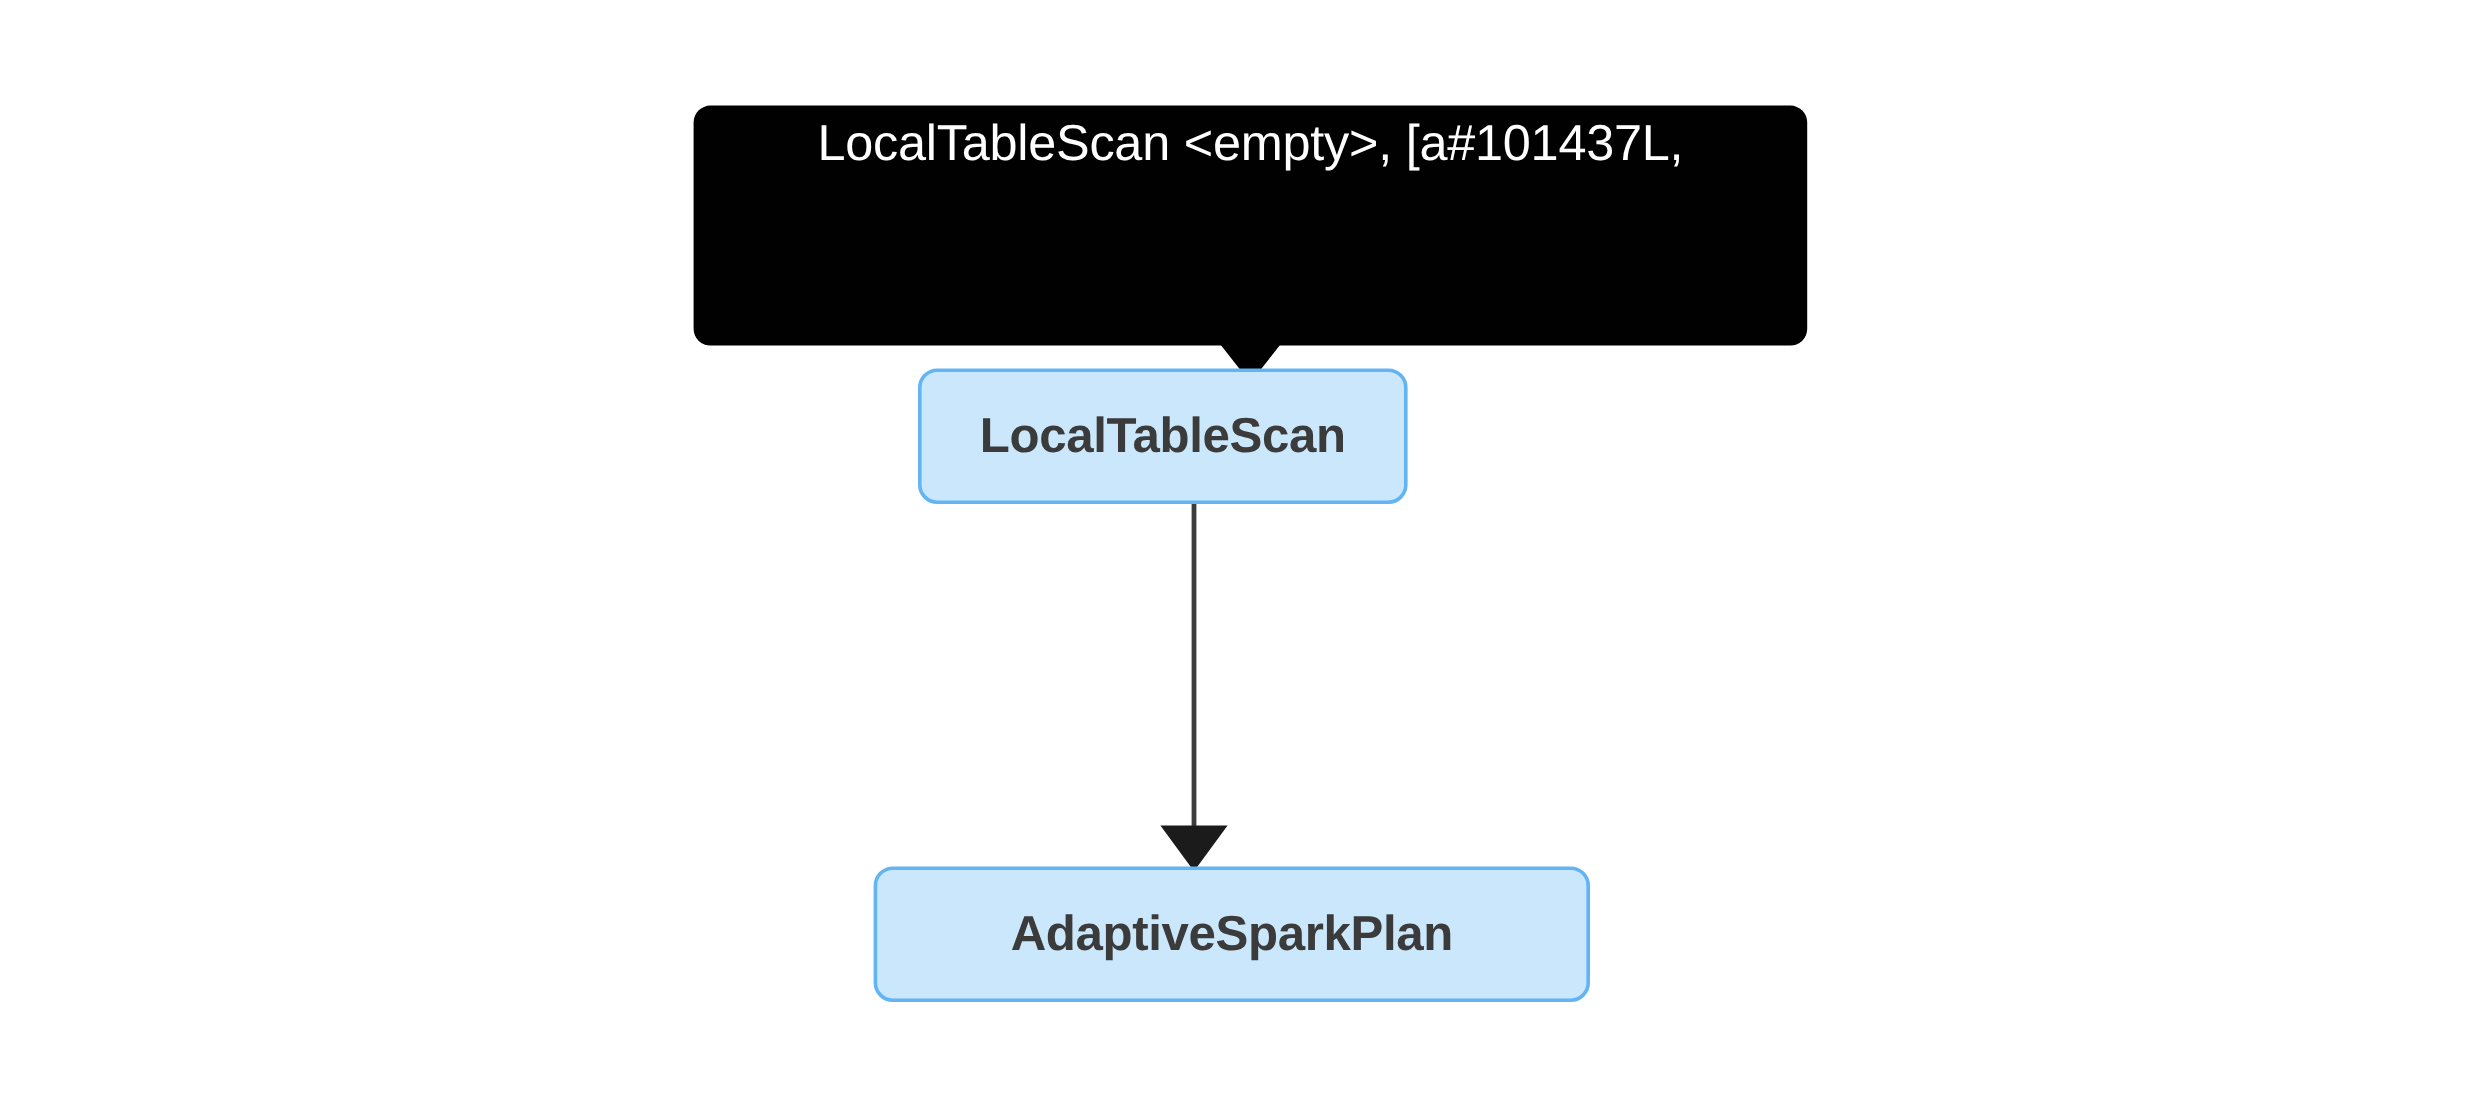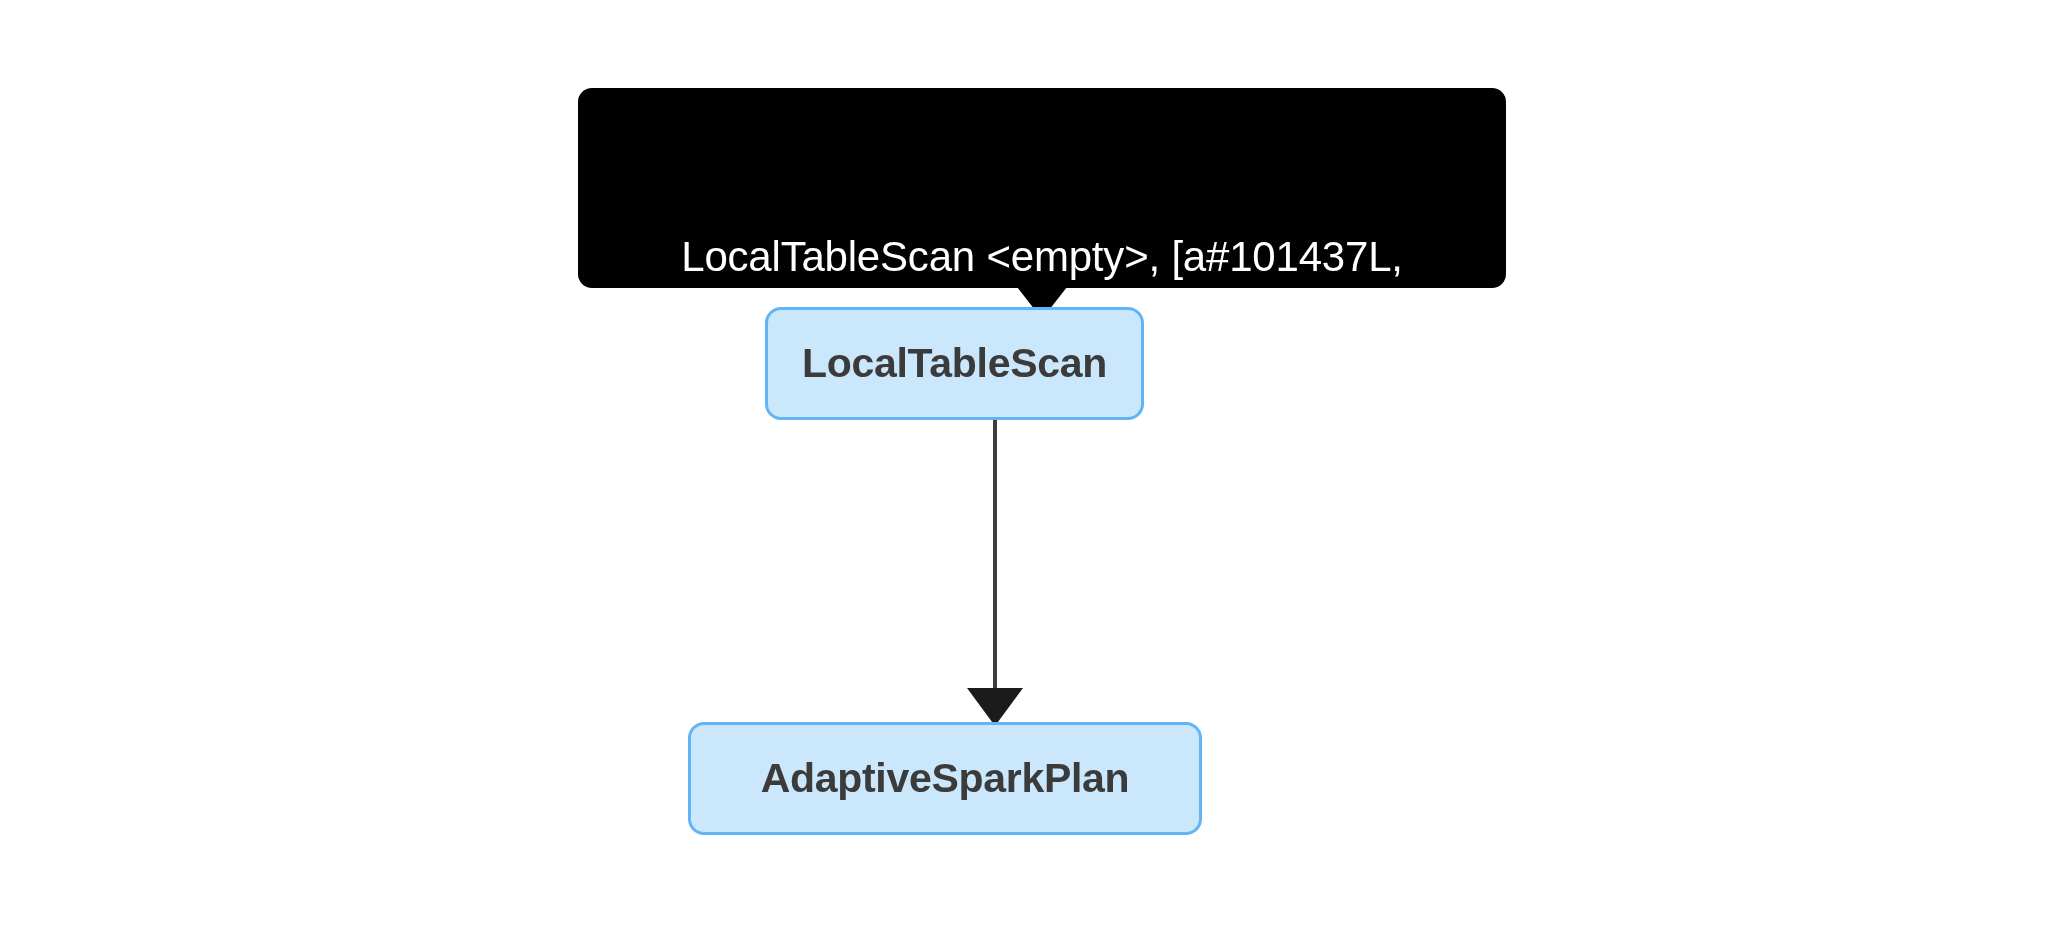--- a/index.html
+++ b/index.html
@@ -27,21 +27,21 @@
     left: 578px;
     top: 88px;
     width: 928px;
     height: 200px;
     background: #010101;
     border-radius: 14px;
     box-sizing: border-box;
     display: flex;
     flex-direction: column;
     align-items: center;
-    justify-content: flex-end;
+    justify-content: space-between;
     padding: 0 26px;
   }
   .tooltip-line {
     color: #ffffff;
     font-family: "Liberation Sans", sans-serif;
     font-size: 42px;
     font-weight: 400;
     line-height: 62px;
     letter-spacing: -0.2px;
     white-space: nowrap;
@@ -76,27 +76,27 @@
     font-size: 41px;
     font-weight: 700;
     color: #3b3b3b;
     letter-spacing: -0.3px;
     white-space: nowrap;
   }
 
   #node-localtablescan {
     left: 765px;
     top: 307px;
-    width: 379px;
+    width: 408px;
     height: 113px;
   }
   #node-adaptivesparkplan {
-    left: 688px;
+    left: 728px;
     top: 722px;
-    width: 514px;
+    width: 597px;
     height: 113px;
   }
 
   
   .edge-line {
     position: absolute;
     left: 993px;
     top: 420px;
     width: 4px;
     height: 274px;

